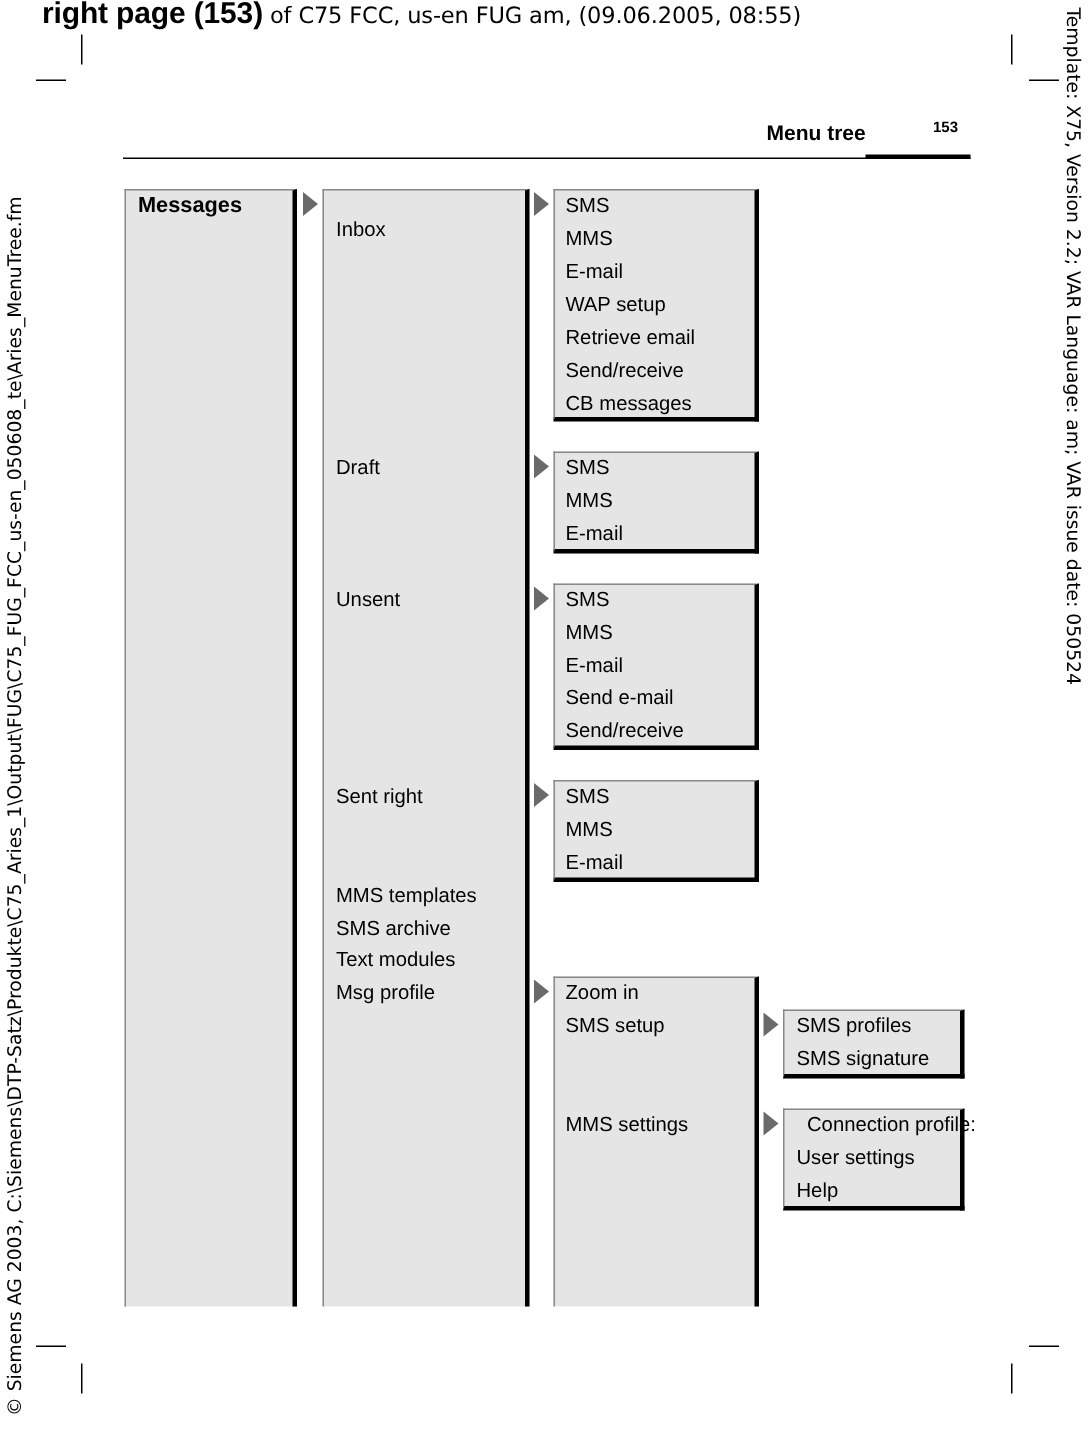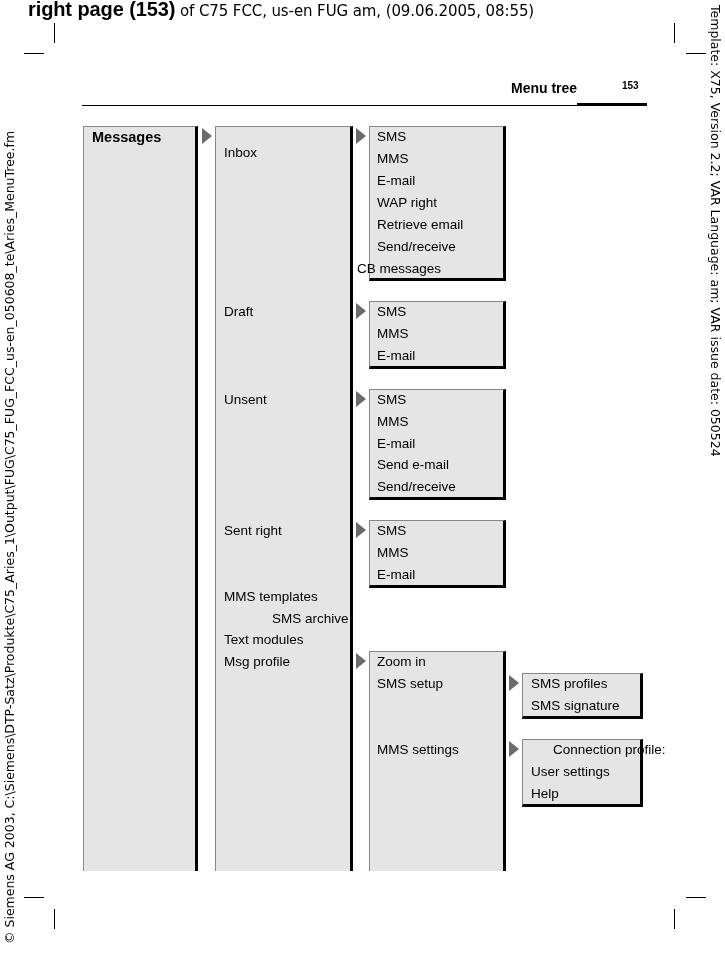--- a/index.html
+++ b/index.html
@@ -72,38 +72,38 @@
 <div class="col" style="left:83px;top:126px;width:115px;height:745px;"></div>
 <div class="item bold" style="left:92px;top:129px;">Messages</div>
 <div class="arrow" style="left:202px;top:128px;"></div>
 
 <div class="col" style="left:215px;top:126px;width:138px;height:745px;"></div>
 <div class="item" style="left:224px;top:129px;margin-top:16px;">Inbox</div>
 <div class="item" style="left:224px;top:304px;">Draft</div>
 <div class="item" style="left:224px;top:392px;">Unsent</div>
 <div class="item" style="left:224px;top:523px;">Sent right</div>
 <div class="item" style="left:224px;top:589px;">MMS templates</div>
-<div class="item" style="left:224px;top:611px;margin-left:48px;">SMS archive</div>
+<div class="item" style="left:224px;top:611px;">SMS archive</div>
 <div class="item" style="left:224px;top:632px;">Text modules</div>
 <div class="item" style="left:224px;top:654px;">Msg profile</div>
 
 <div class="arrow" style="left:356px;top:128px;"></div>
 <div class="arrow" style="left:356px;top:303px;"></div>
 <div class="arrow" style="left:356px;top:391px;"></div>
 <div class="arrow" style="left:356px;top:522px;"></div>
 <div class="arrow" style="left:356px;top:653px;"></div>
 
 <div class="box" style="left:369px;top:126px;width:137px;height:155px;"></div>
 <div class="item" style="left:377px;top:129px;">SMS</div>
 <div class="item" style="left:377px;top:151px;">MMS</div>
 <div class="item" style="left:377px;top:173px;">E-mail</div>
-<div class="item" style="left:377px;top:195px;">WAP right</div>
+<div class="item" style="left:377px;top:195px;">WAP setup</div>
 <div class="item" style="left:377px;top:217px;">Retrieve email</div>
 <div class="item" style="left:377px;top:239px;">Send/receive</div>
-<div class="item" style="left:357px;top:261px;text-align:right;">CB messages</div>
+<div class="item" style="left:377px;top:261px;text-align:right;">CB messages</div>
 
 <div class="box" style="left:369px;top:301px;width:137px;height:68px;"></div>
 <div class="item" style="left:377px;top:304px;">SMS</div>
 <div class="item" style="left:377px;top:326px;">MMS</div>
 <div class="item" style="left:377px;top:348px;">E-mail</div>
 
 <div class="box" style="left:369px;top:389px;width:137px;height:111px;"></div>
 <div class="item" style="left:377px;top:392px;">SMS</div>
 <div class="item" style="left:377px;top:414px;">MMS</div>
 <div class="item" style="left:377px;top:436px;">E-mail</div>
@@ -121,15 +121,15 @@
 <div class="item" style="left:377px;top:742px;">MMS settings</div>
 
 <div class="arrow" style="left:509px;top:675px;"></div>
 <div class="arrow" style="left:509px;top:741px;"></div>
 
 <div class="box" style="left:522px;top:673px;width:121px;height:46px;"></div>
 <div class="item" style="left:531px;top:676px;">SMS profiles</div>
 <div class="item" style="left:531px;top:698px;">SMS signature</div>
 
 <div class="box" style="left:522px;top:739px;width:121px;height:68px;"></div>
-<div class="item" style="left:553px;top:742px;">Connection profile:</div>
+<div class="item" style="left:538px;top:742px;">Connection profile:</div>
 <div class="item" style="left:531px;top:764px;">User settings</div>
 <div class="item" style="left:531px;top:786px;">Help</div>
 
 </body></html>

